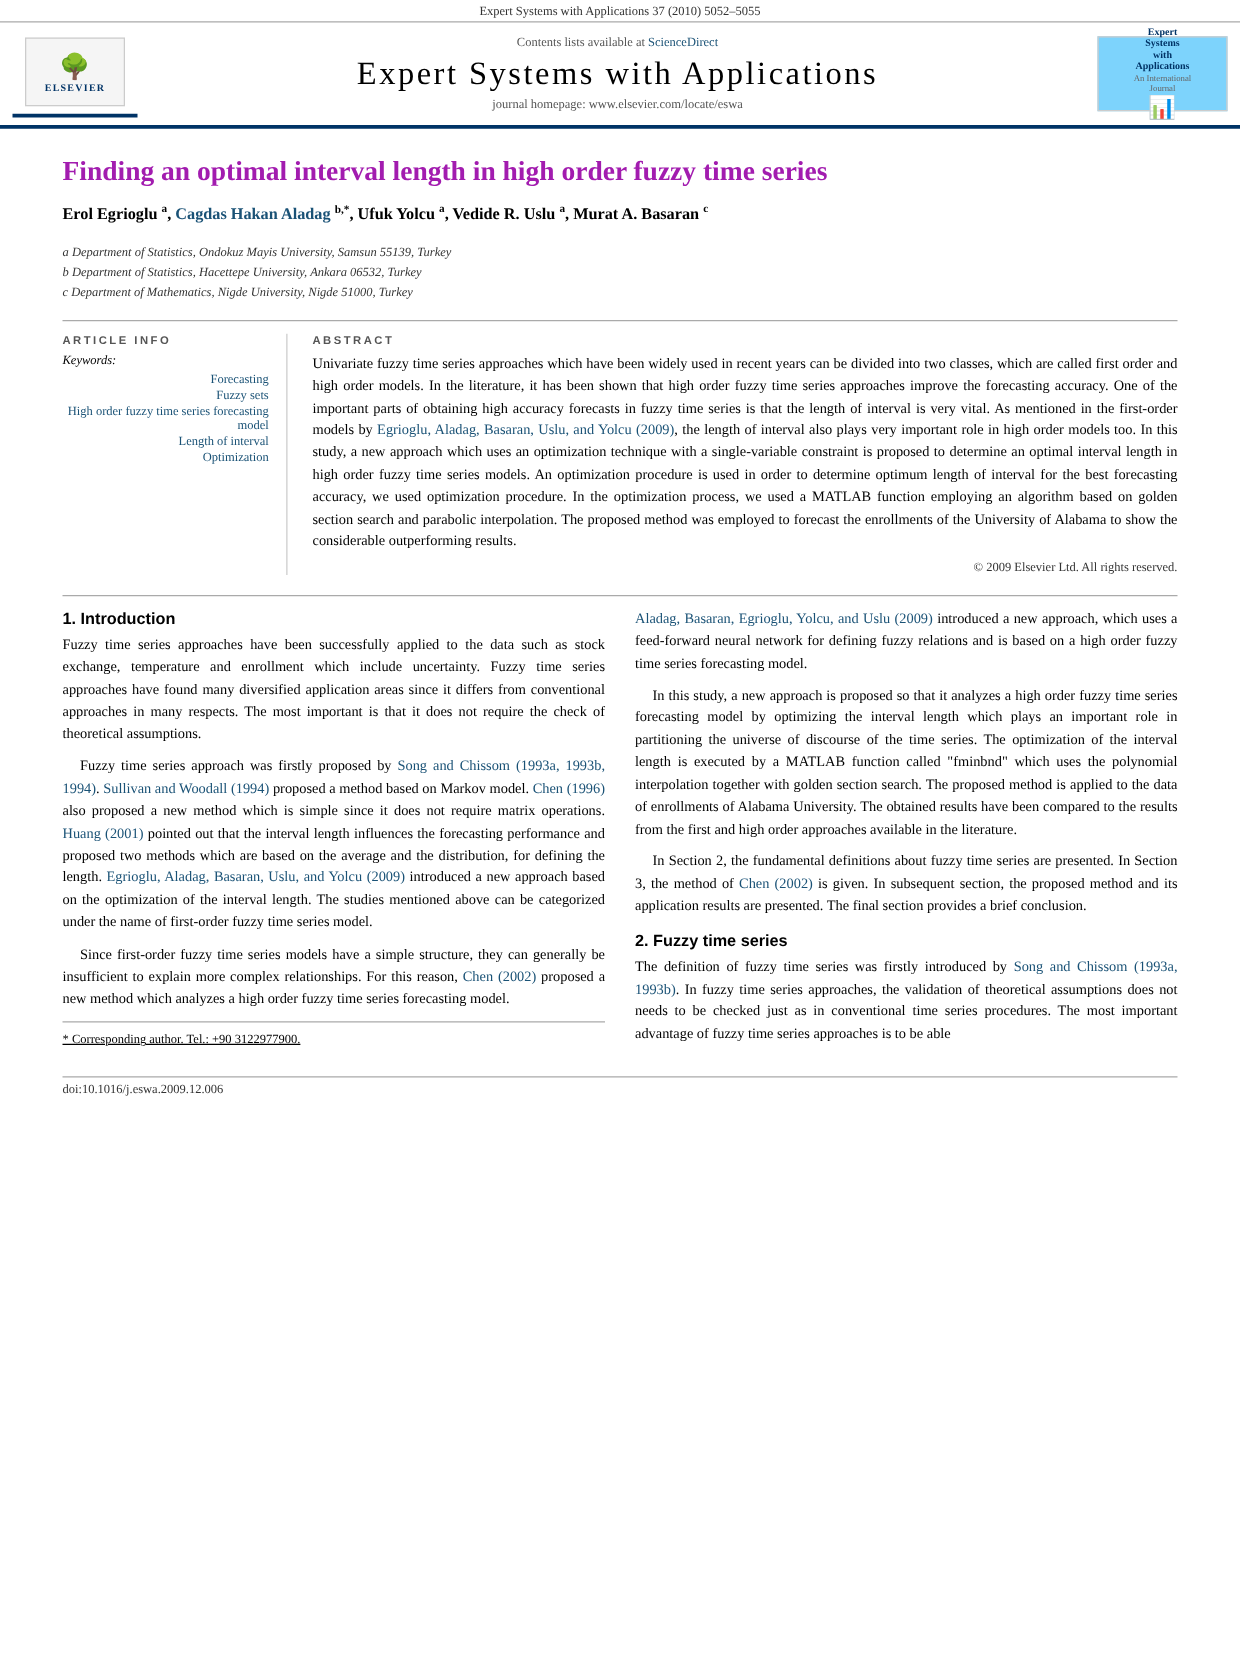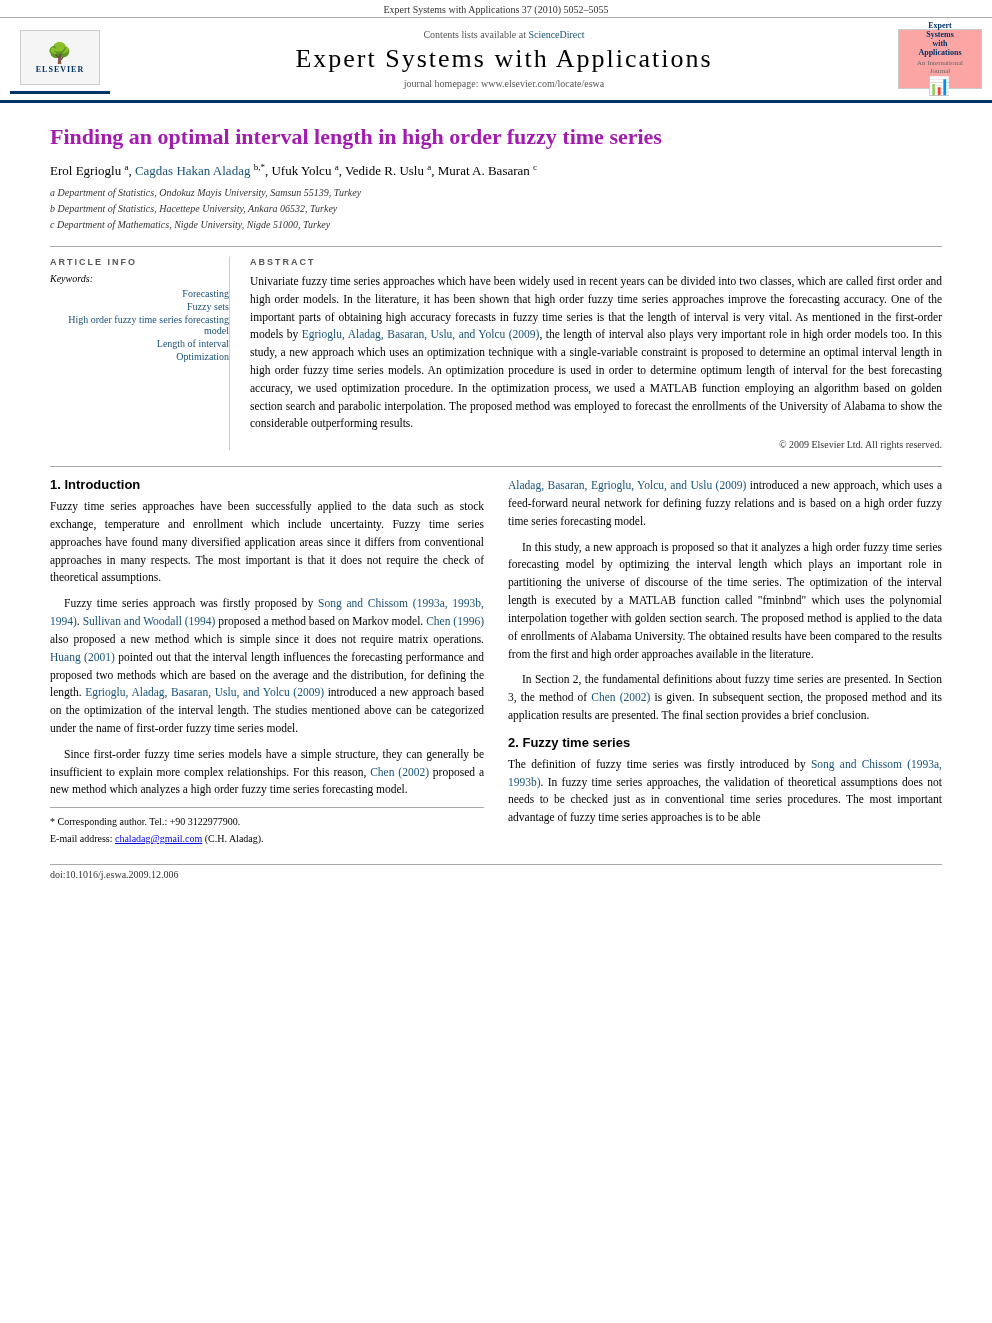--- a/index.html
+++ b/index.html
@@ -70,24 +70,24 @@
       color: #000;
       letter-spacing: 2px;
       margin: 4px 0;
       text-align: center;
     }
     .journal-homepage {
       font-size: 10px;
       color: #555;
     }
     .journal-logo-right {
-      width: 84px;
+      width: 104px;
       height: 60px;
       border: 1px solid #ccc;
-      background: #fca5a5;
+      background: #7dd3fc;
       display: flex;
       flex-direction: column;
       align-items: center;
       justify-content: center;
       font-size: 7px;
       color: #333;
       text-align: center;
       padding: 2px;
     }
 
@@ -102,22 +102,23 @@
       font-weight: bold;
       font-family: 'Times New Roman', serif;
       color: #a21caf;
       margin-bottom: 10px;
       line-height: 1.3;
     }
 
     
     .authors {
       font-size: 13px;
-      margin-bottom: 6px;
-      color: #000;
+      margin-bottom: 16px;
+      color: #000;
+      font-weight: bold;
     }
     .authors sup {
       font-size: 9px;
     }
     .author-link {
       color: #1a5276;
       text-decoration: none;
     }
 
     
@@ -140,20 +141,21 @@
     
     .article-info-abstract {
       display: flex;
       gap: 20px;
       margin-bottom: 16px;
     }
     .article-info {
       width: 180px;
       flex-shrink: 0;
       border-right: 1px solid #ccc;
+      padding-right: 14px;
     }
     .article-info-title {
       font-size: 9px;
       letter-spacing: 2px;
       font-family: Arial, sans-serif;
       font-weight: bold;
       color: #555;
       margin-bottom: 6px;
     }
     .keywords-title {
@@ -234,21 +236,21 @@
     }
 
     
     .footnotes {
       margin-top: 8px;
       border-top: 1px solid #aaa;
       padding-top: 6px;
       font-size: 10px;
       line-height: 1.5;
     }
-    .footnotes p { margin-bottom: 2px; }
+    .footnotes p { margin-bottom: 2px; text-decoration: underline; }
 
     
     .bottom-bar {
       margin-top: 16px;
       border-top: 1px solid #aaa;
       padding-top: 4px;
       font-size: 10px;
       color: #333;
     }
   </style>
@@ -340,25 +342,20 @@
         <p>
           Fuzzy time series approach was firstly proposed by <a href="#">Song and Chissom (1993a, 1993b, 1994)</a>. <a href="#">Sullivan and Woodall (1994)</a> proposed a method based on Markov model. <a href="#">Chen (1996)</a> also proposed a new method which is simple since it does not require matrix operations. <a href="#">Huang (2001)</a> pointed out that the interval length influences the forecasting performance and proposed two methods which are based on the average and the distribution, for defining the length. <a href="#">Egrioglu, Aladag, Basaran, Uslu, and Yolcu (2009)</a> introduced a new approach based on the optimization of the interval length. The studies mentioned above can be categorized under the name of first-order fuzzy time series model.
         </p>
         <p>
           Since first-order fuzzy time series models have a simple structure, they can generally be insufficient to explain more complex relationships. For this reason, <a href="#">Chen (2002)</a> proposed a new method which analyzes a high order fuzzy time series forecasting model.
         </p>
       </div>
 
       <div class="footnotes">
         <p>* Corresponding author. Tel.: +90 3122977900.</p>
-        <p>
-          <span>E-mail address:</span>
-          <a href="#">chaladag@gmail.com</a>
-          <span>(C.H. Aladag).</span>
-        </p>
       </div>
     </div>
 
     <div class="body-col">
       <div class="body-text">
         <p>
           <a href="#">Aladag, Basaran, Egrioglu, Yolcu, and Uslu (2009)</a> introduced a new approach, which uses a feed-forward neural network for defining fuzzy relations and is based on a high order fuzzy time series forecasting model.
         </p>
         <p>In this study, a new approach is proposed so that it analyzes a high order fuzzy time series forecasting model by optimizing the interval length which plays an important role in partitioning the universe of discourse of the time series. The optimization of the interval length is executed by a MATLAB function called "fminbnd" which uses the polynomial interpolation together with golden section search. The proposed method is applied to the data of enrollments of Alabama University. The obtained results have been compared to the results from the first and high order approaches available in the literature.</p>
         <p>

